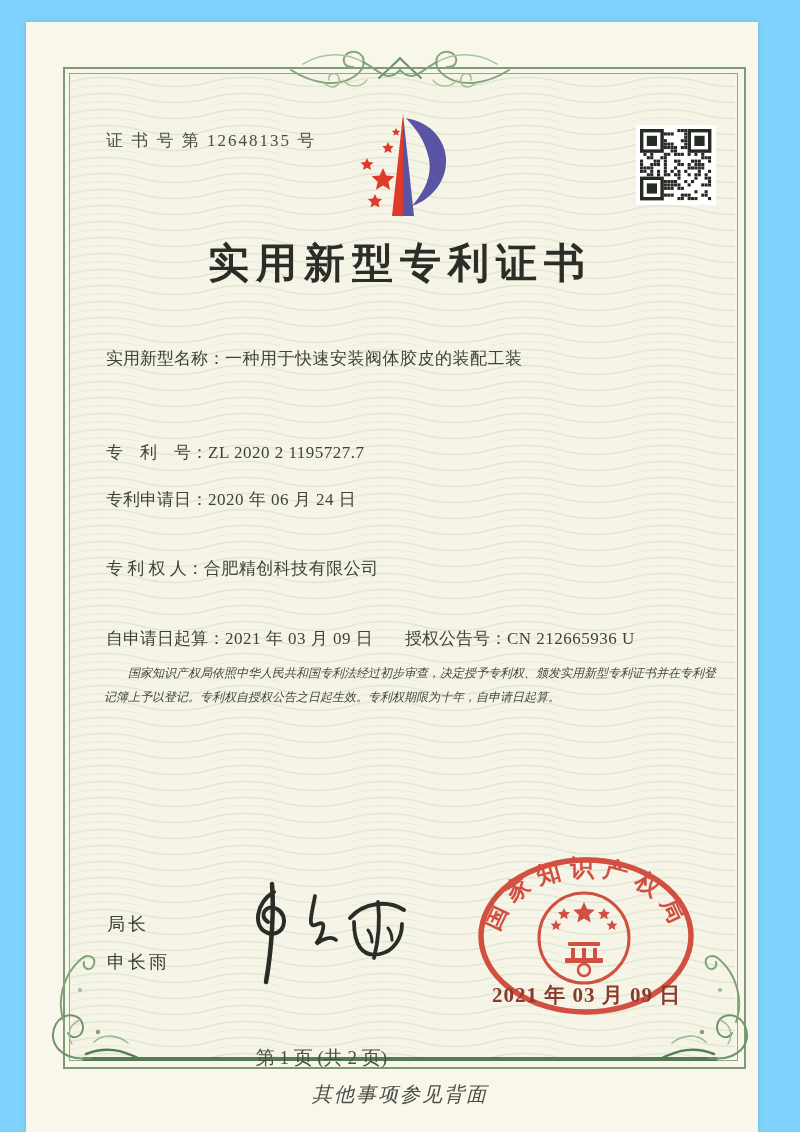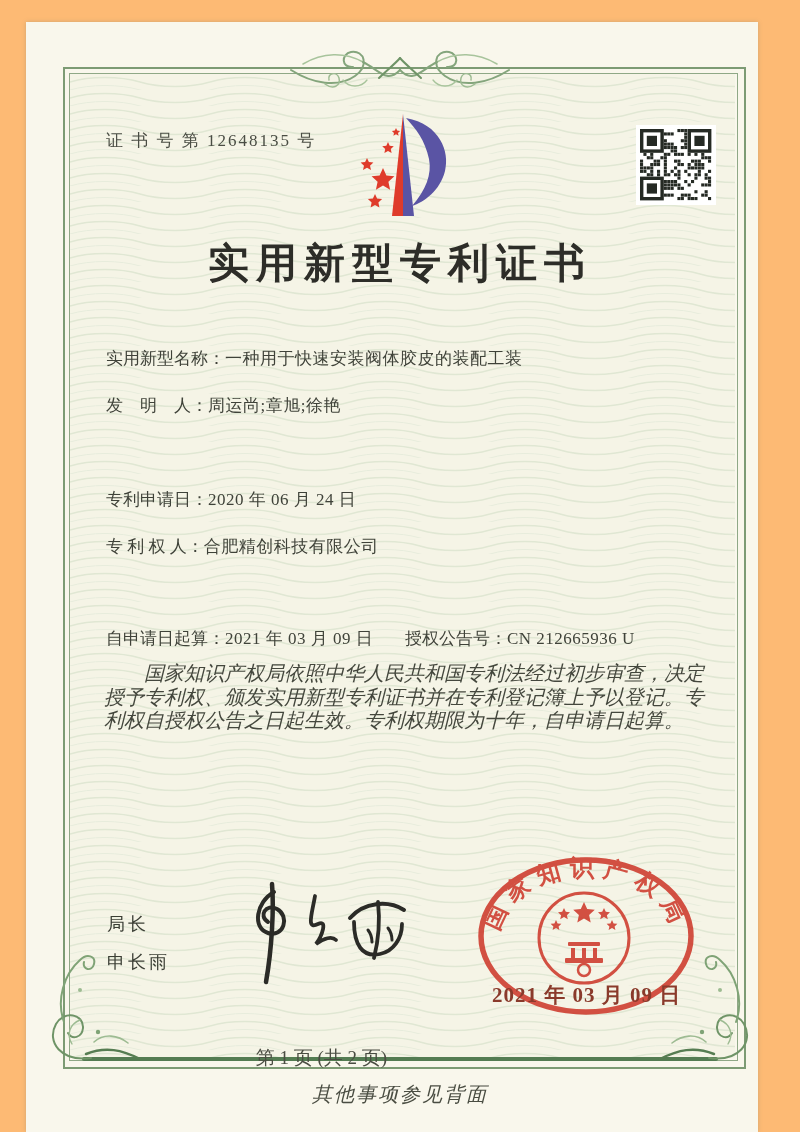--- a/index.html
+++ b/index.html
@@ -1,39 +1,39 @@
 <!DOCTYPE html>
 <html><head>
 <meta charset="utf-8">
 <style>
   html,body{margin:0;padding:0;}
   body{background:#ffffff;width:800px;height:1132px;overflow:hidden;
        font-family:"Liberation Serif","DejaVu Serif",serif;}
-  .page{position:relative;width:800px;height:1132px;background:#fdba74;}
+  .page{position:relative;width:800px;height:1132px;background:#7dd3fc;}
   .paper{position:absolute;left:26px;top:22px;width:732px;height:1110px;
          background:#f9f7ec;box-shadow:0 0 4px rgba(120,130,110,.35);}
   .wavebg{position:absolute;left:70px;top:74px;width:665px;height:984px;z-index:1;}
   .frame1{position:absolute;left:63px;top:67px;width:679px;height:998px;
           border:2.5px solid #7d9b74;z-index:2;}
   .frame2{position:absolute;left:69px;top:73px;width:667px;height:986px;
           border:1px solid #8fa886;z-index:2;}
   .bottom-rule{position:absolute;left:82px;top:1057px;width:636px;height:4px;
           background:#547c52;z-index:3;border-radius:2px;}
   .orn{position:absolute;z-index:4;}
   .abs{position:absolute;z-index:5;}
   .certno{left:106px;top:129px;font-size:17px;letter-spacing:2px;color:#4a4d44;}
   .title{left:0;top:236px;width:800px;text-align:center;font-size:41px;
          font-weight:700;letter-spacing:7px;color:#2d2d28;}
   .frow{left:106px;font-size:17px;color:#3f4239;white-space:nowrap;}
   .flabel{display:inline-block;color:#3f4239;}
   .fval{letter-spacing:.5px;}
   .addr-row{white-space:normal;width:560px;}
   .addr-row .fwrap{display:inline-block;vertical-align:top;width:445px;
                    line-height:24px;letter-spacing:.4px;}
-  .paras{left:104px;top:662px;width:614px;font-size:20px;line-height:23.5px;
+  .paras{left:104px;top:662px;width:614px;font-size:12px;line-height:23.5px;
          color:#44473d;font-style:italic;z-index:5;position:absolute;}
   .paras p{margin:0;text-indent:2em;}
   .signer{font-size:18px;color:#3b3e35;letter-spacing:3px;}
   .sealdate{left:492px;top:981px;font-size:21px;font-weight:600;
             color:#8a3a2b;letter-spacing:1px;z-index:7;}
   .pageno{left:0;top:1045px;width:643px;text-align:center;font-size:19px;color:#4a4d42;}
   .note{left:0;top:1081px;width:800px;text-align:center;font-size:20px;
         font-style:italic;color:#4a4d42;letter-spacing:2px;}
   svg text{font-family:"Liberation Serif","DejaVu Serif",serif;}
 </style>
@@ -265,27 +265,27 @@
           <rect x="72" y="72" width="3.1" height="3.1"></rect>
         </g>
     </g>
   </svg>
 
   <div class="abs title">实用新型专利证书</div>
 
   <div class="abs frow" style="top:347px">
     <span class="flabel">实用新型名称：</span><span class="fval">一种用于快速安装阀体胶皮的装配工装</span>
   </div>
-  <div class="abs frow" style="top:394px">
-    <span class="flabel">发　明　人：</span><span class="fval">周运尚;章旭;徐艳</span>
+  <div class="abs frow" style="top:441px">
+    <span class="flabel">专　利　号：</span><span class="fval">ZL 2020 2 1195727.7</span>
   </div>
   <div class="abs frow" style="top:488px">
     <span class="flabel">专利申请日：</span><span class="fval">2020 年 06 月 24 日</span>
   </div>
-  <div class="abs frow" style="top:535px">
+  <div class="abs frow" style="top:557px">
     <span class="flabel">专 利 权 人：</span><span class="fval">合肥精创科技有限公司</span>
   </div>
   <div class="abs frow" style="top:627px">
     <span class="flabel">自申请日起算：</span><span class="fval">2021 年 03 月 09 日</span>
   </div>
   <div class="abs frow" style="left:405px;top:627px">
     <span class="flabel">授权公告号：</span><span class="fval">CN 212665936 U</span>
   </div>
 
   <div class="paras">

